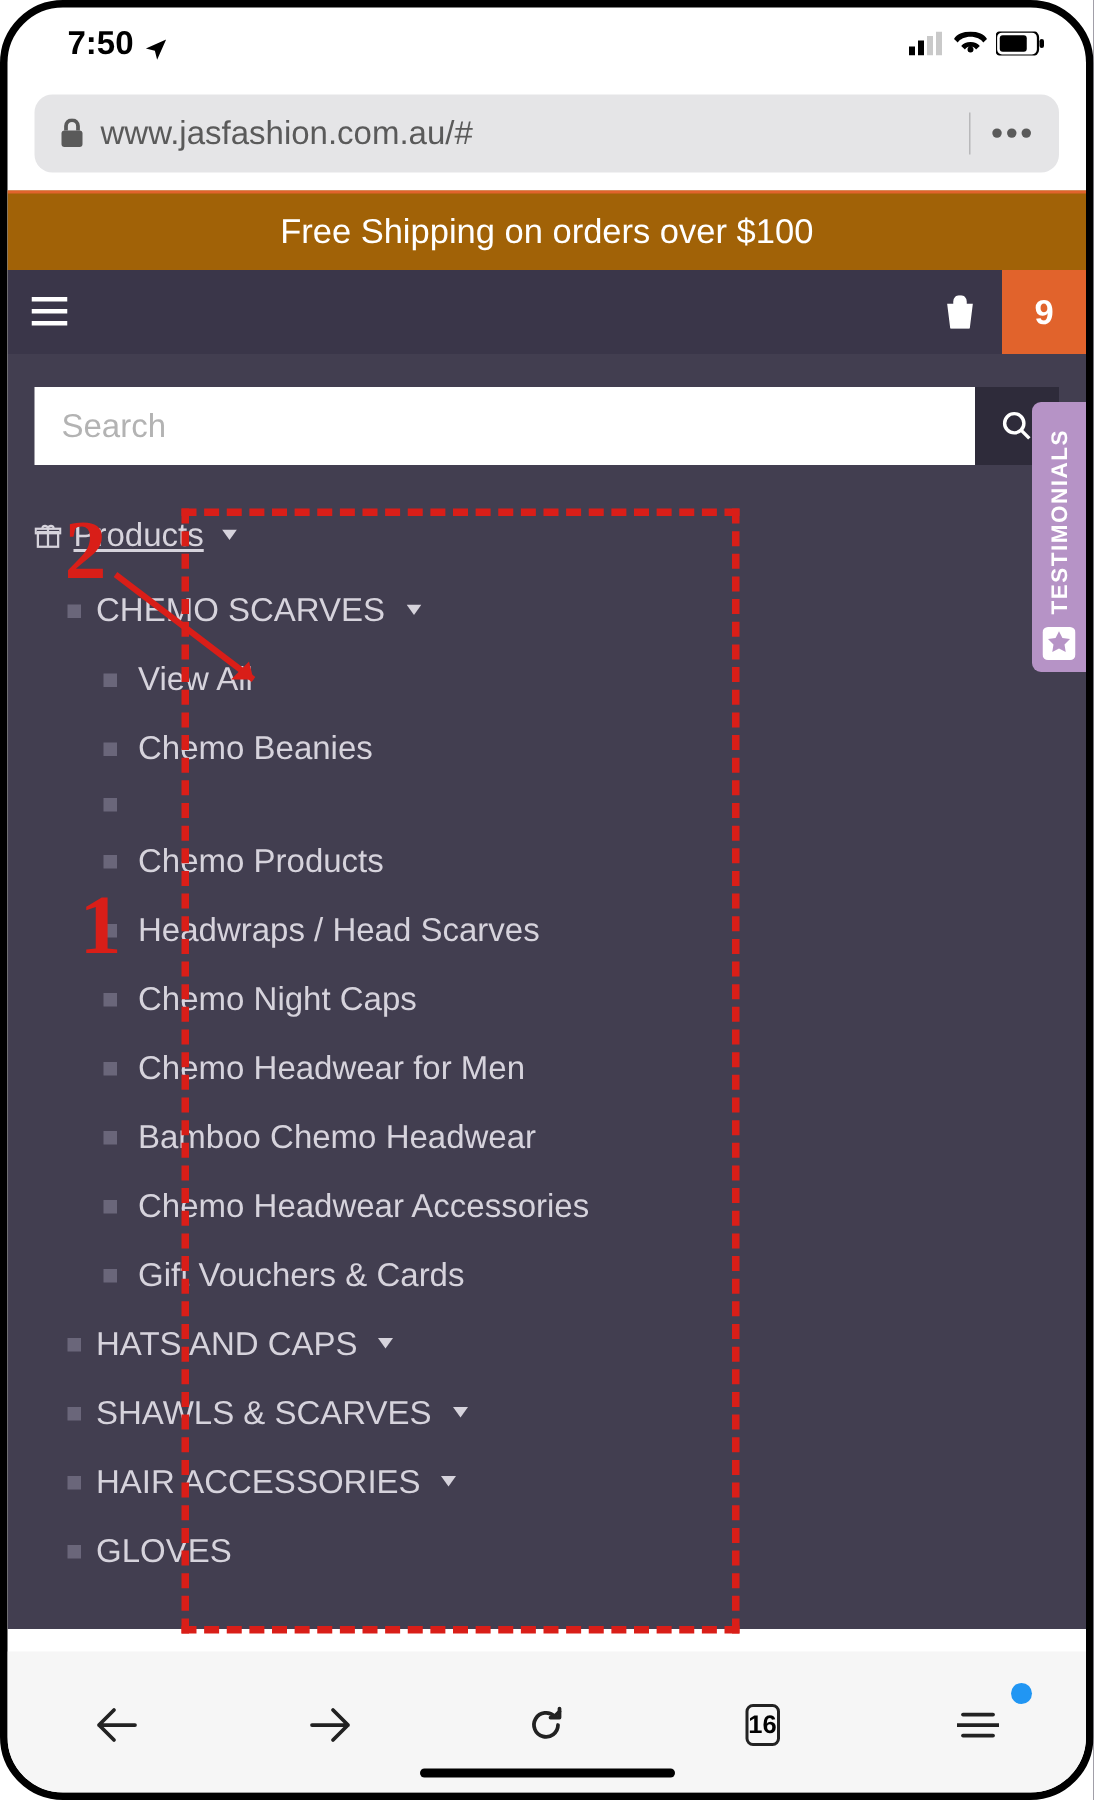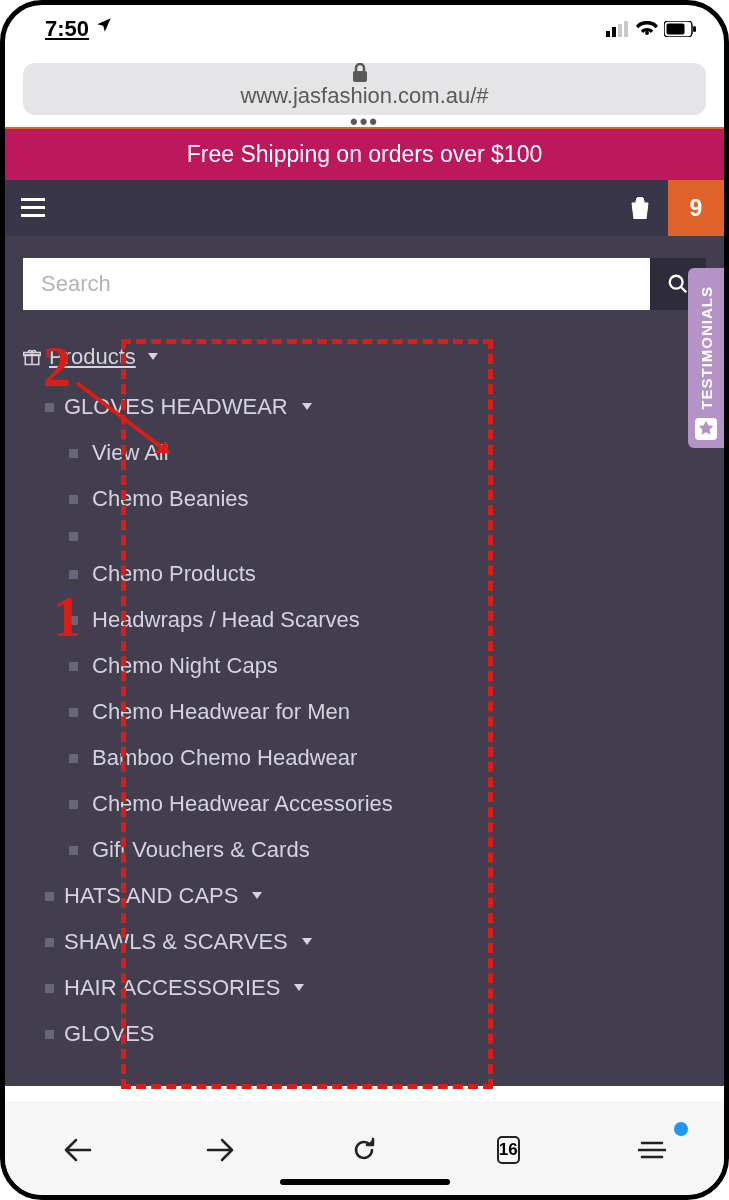--- a/index.html
+++ b/index.html
@@ -1,26 +1,26 @@
 <!DOCTYPE html>
 <html><head>
   <meta charset="utf-8">
   <style>
     * { margin: 0; padding: 0; box-sizing: border-box; font-family: -apple-system, BlinkMacSystemFont, 'Segoe UI', Arial, sans-serif; }
     body { background: #fff; display: flex; justify-content: center; align-items: flex-start; }
     .phone-frame { width: 729px; height: 1200px; background: #fff; border: 5px solid #000; border-radius: 42px; position: relative; overflow: hidden; }
     .status-bar { height: 48px; display: flex; align-items: center; justify-content: space-between; padding: 0 28px 0 40px; font-weight: 600; font-size: 22px; }
-    .status-left { display: flex; align-items: flex-start; gap: 6px; text-decoration: underline; }
+    .status-left { display: flex; align-items: flex-end; gap: 6px; }
     .status-right { display: flex; align-items: center; gap: 6px; }
-    .url-bar { margin: 10px 18px 12px; background: #e5e5e7; border-radius: 12px; height: 52px; display: flex; align-items: center; padding: 0 16px; color: #5a5a5a; font-size: 22px; flex-direction: column; }
+    .url-bar { margin: 10px 18px 12px; background: #e5e5e7; border-radius: 12px; height: 52px; display: flex; align-items: center; padding: 0 16px; color: #5a5a5a; font-size: 22px; }
     .url-lock { margin-right: 10px; }
     .url-text { flex: 1; }
     .url-divider { width: 1px; height: 28px; background: #b8b8ba; margin: 0 14px; }
     .url-dots { letter-spacing: 2px; font-weight: 700; color: #5a5a5a; }
-    .banner { background: #be185d; color: #fff; text-align: center; padding: 12px 8px; font-size: 23px; border-top: 2px solid #e1632c; }
+    .banner { background: #a16207; color: #fff; text-align: center; padding: 12px 8px; font-size: 23px; border-top: 2px solid #e1632c; }
     .nav-bar { background: #3a3649; height: 56px; display: flex; align-items: stretch; }
     .hamburger { width: 56px; display: flex; align-items: center; justify-content: center; }
     .nav-spacer { flex: 1; }
     .bag-icon { width: 56px; display: flex; align-items: center; justify-content: center; }
     .cart-count { width: 56px; background: #e1632c; color: #fff; display: flex; align-items: center; justify-content: center; font-size: 23px; font-weight: 600; }
     .content { background: #423e50; padding: 22px 18px 6px; position: relative; min-height: 850px; }
     .search-row { display: flex; height: 52px; margin-bottom: 28px; }
     .search-input { flex: 1; border: none; padding: 0 18px; font-size: 22px; color: #a16207; background: #fff; }
     .search-input::placeholder { color: #b3b3b3; }
     .search-btn { width: 56px; background: #2e2b3a; color: #fff; display: flex; align-items: center; justify-content: center; }
@@ -147,21 +147,21 @@
         <span>Products</span>
         <span class="caret-down">
           <svg width="10" height="8" viewBox="0 0 10 8">
               <path d="M0 0h10L5 7z" fill="#d6d3dc"></path>
             </svg>
         </span>
       </div>
 
       <div class="menu-sub">
         <span class="bullet"></span>
-        <span>GLOVES HEADWEAR</span>
+        <span>CHEMO SCARVES</span>
         <span class="caret-down">
           <svg width="10" height="8" viewBox="0 0 10 8">
               <path d="M0 0h10L5 7z" fill="#d6d3dc"></path>
             </svg>
         </span>
       </div>
 
       <div class="menu-leaf">
         <span class="bullet"></span>
         <span>View All</span>

